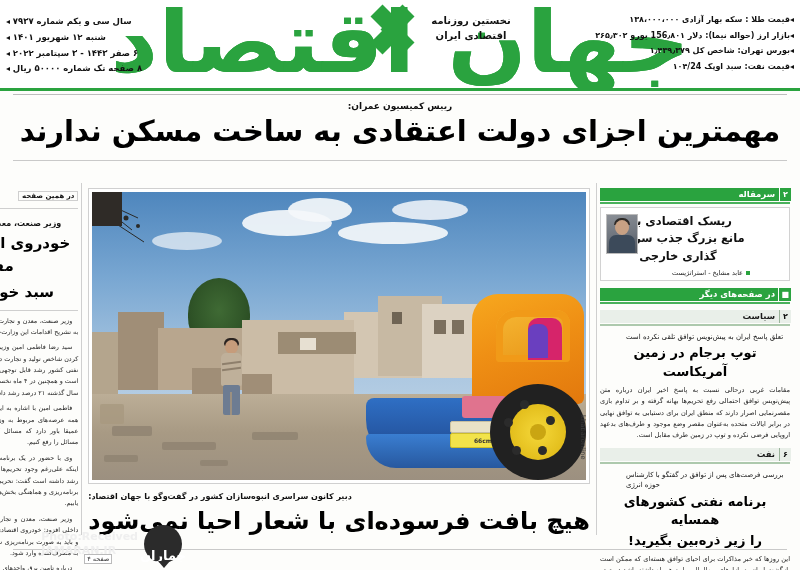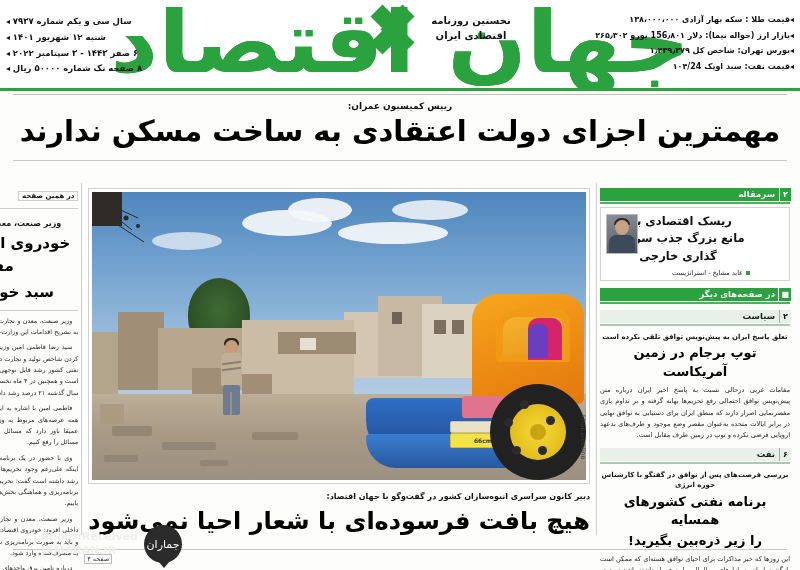--- a/index.html
+++ b/index.html
@@ -148,21 +148,21 @@
   .edit-photo .hair{
     position:absolute;left:7px;top:3px;width:16px;height:7px;border-radius:8px 8px 0 0;
     background:#2e2a27;
   }
   .edit-photo .body{
     position:absolute;left:2px;top:20px;width:26px;height:18px;border-radius:7px 7px 0 0;
     background:#3c4a5a;
   }
 
   .side-item{margin-top:6px;}
-  .side-kicker{font-size:7px;font-weight:bold;text-align:center;line-height:1.5;color:#111;}
+  .side-kicker{font-size:7px;font-weight:normal;text-align:left;line-height:1.5;color:#111;margin-left:26px;}
   .side-title{
     font-size:13px;font-weight:bold;text-align:center;line-height:1.42;
     color:#000;margin-top:2px;letter-spacing:-.2px;
   }
   .side-body{
     font-size:6.6px;line-height:1.72;text-align:justify;color:#222;margin-top:4px;
   }
 
   
   .photo-frame{
@@ -240,21 +240,21 @@
   }
   .t-hub{position:absolute;left:50%;top:50%;width:16px;height:16px;margin:-8px 0 0 -8px;border-radius:50%;background:#caa512;}
   .t-bolt{position:absolute;width:9px;height:9px;border-radius:50%;background:#2b2b2b;}
   .photo-credit{
     position:absolute;right:-1px;bottom:20px;
     writing-mode:vertical-rl;font-size:6.5px;color:#3b3b3b;
     letter-spacing:.2px;
   }
 
   .caption-kicker{
-    font-size:8px;font-weight:bold;text-align:right;margin-top:8px;color:#111;
+    font-size:8px;font-weight:bold;text-align:left;margin-top:8px;color:#111;
   }
   .caption-title{
     font-size:24px;font-weight:bold;text-align:center;margin-top:6px;color:#000;
     letter-spacing:-.6px;white-space:nowrap;
   }
   .page-ref{
     position:absolute;left:2px;bottom:6px;font-size:6.5px;color:#333;
     border:1px solid #bbb;padding:0 2px;background:#fff;
   }
 
@@ -275,22 +275,22 @@
   .left-body p{margin:0 0 4px 0;text-indent:6px;}
 
   
   .watermark{
     position:absolute;left:4px;bottom:6px;height:40px;width:178px;
     display:flex;align-items:center;gap:6px;z-index:30;
   }
   .wm-circle{
     width:38px;height:38px;border-radius:50%;
     background:#2b2b2b;color:#fff;
-    display:flex;align-items:center;justify-content:center;
-    font-size:11px;font-weight:normal;position:relative;
+    display:flex;align-items:flex-end;justify-content:center;
+    font-size:13px;font-weight:bold;position:relative;
   }
   .wm-circle::after{
     content:"";position:absolute;left:14px;bottom:-5px;
     border-left:6px solid transparent;border-right:6px solid transparent;
     border-top:7px solid #2b2b2b;
   }
   .wm-lines{display:flex;flex-direction:column;line-height:1.25;direction:ltr;text-align:left;}
   .wm-lines span{font-size:11px;color:#efefef;font-weight:bold;}
 
   .bottom-rule{

